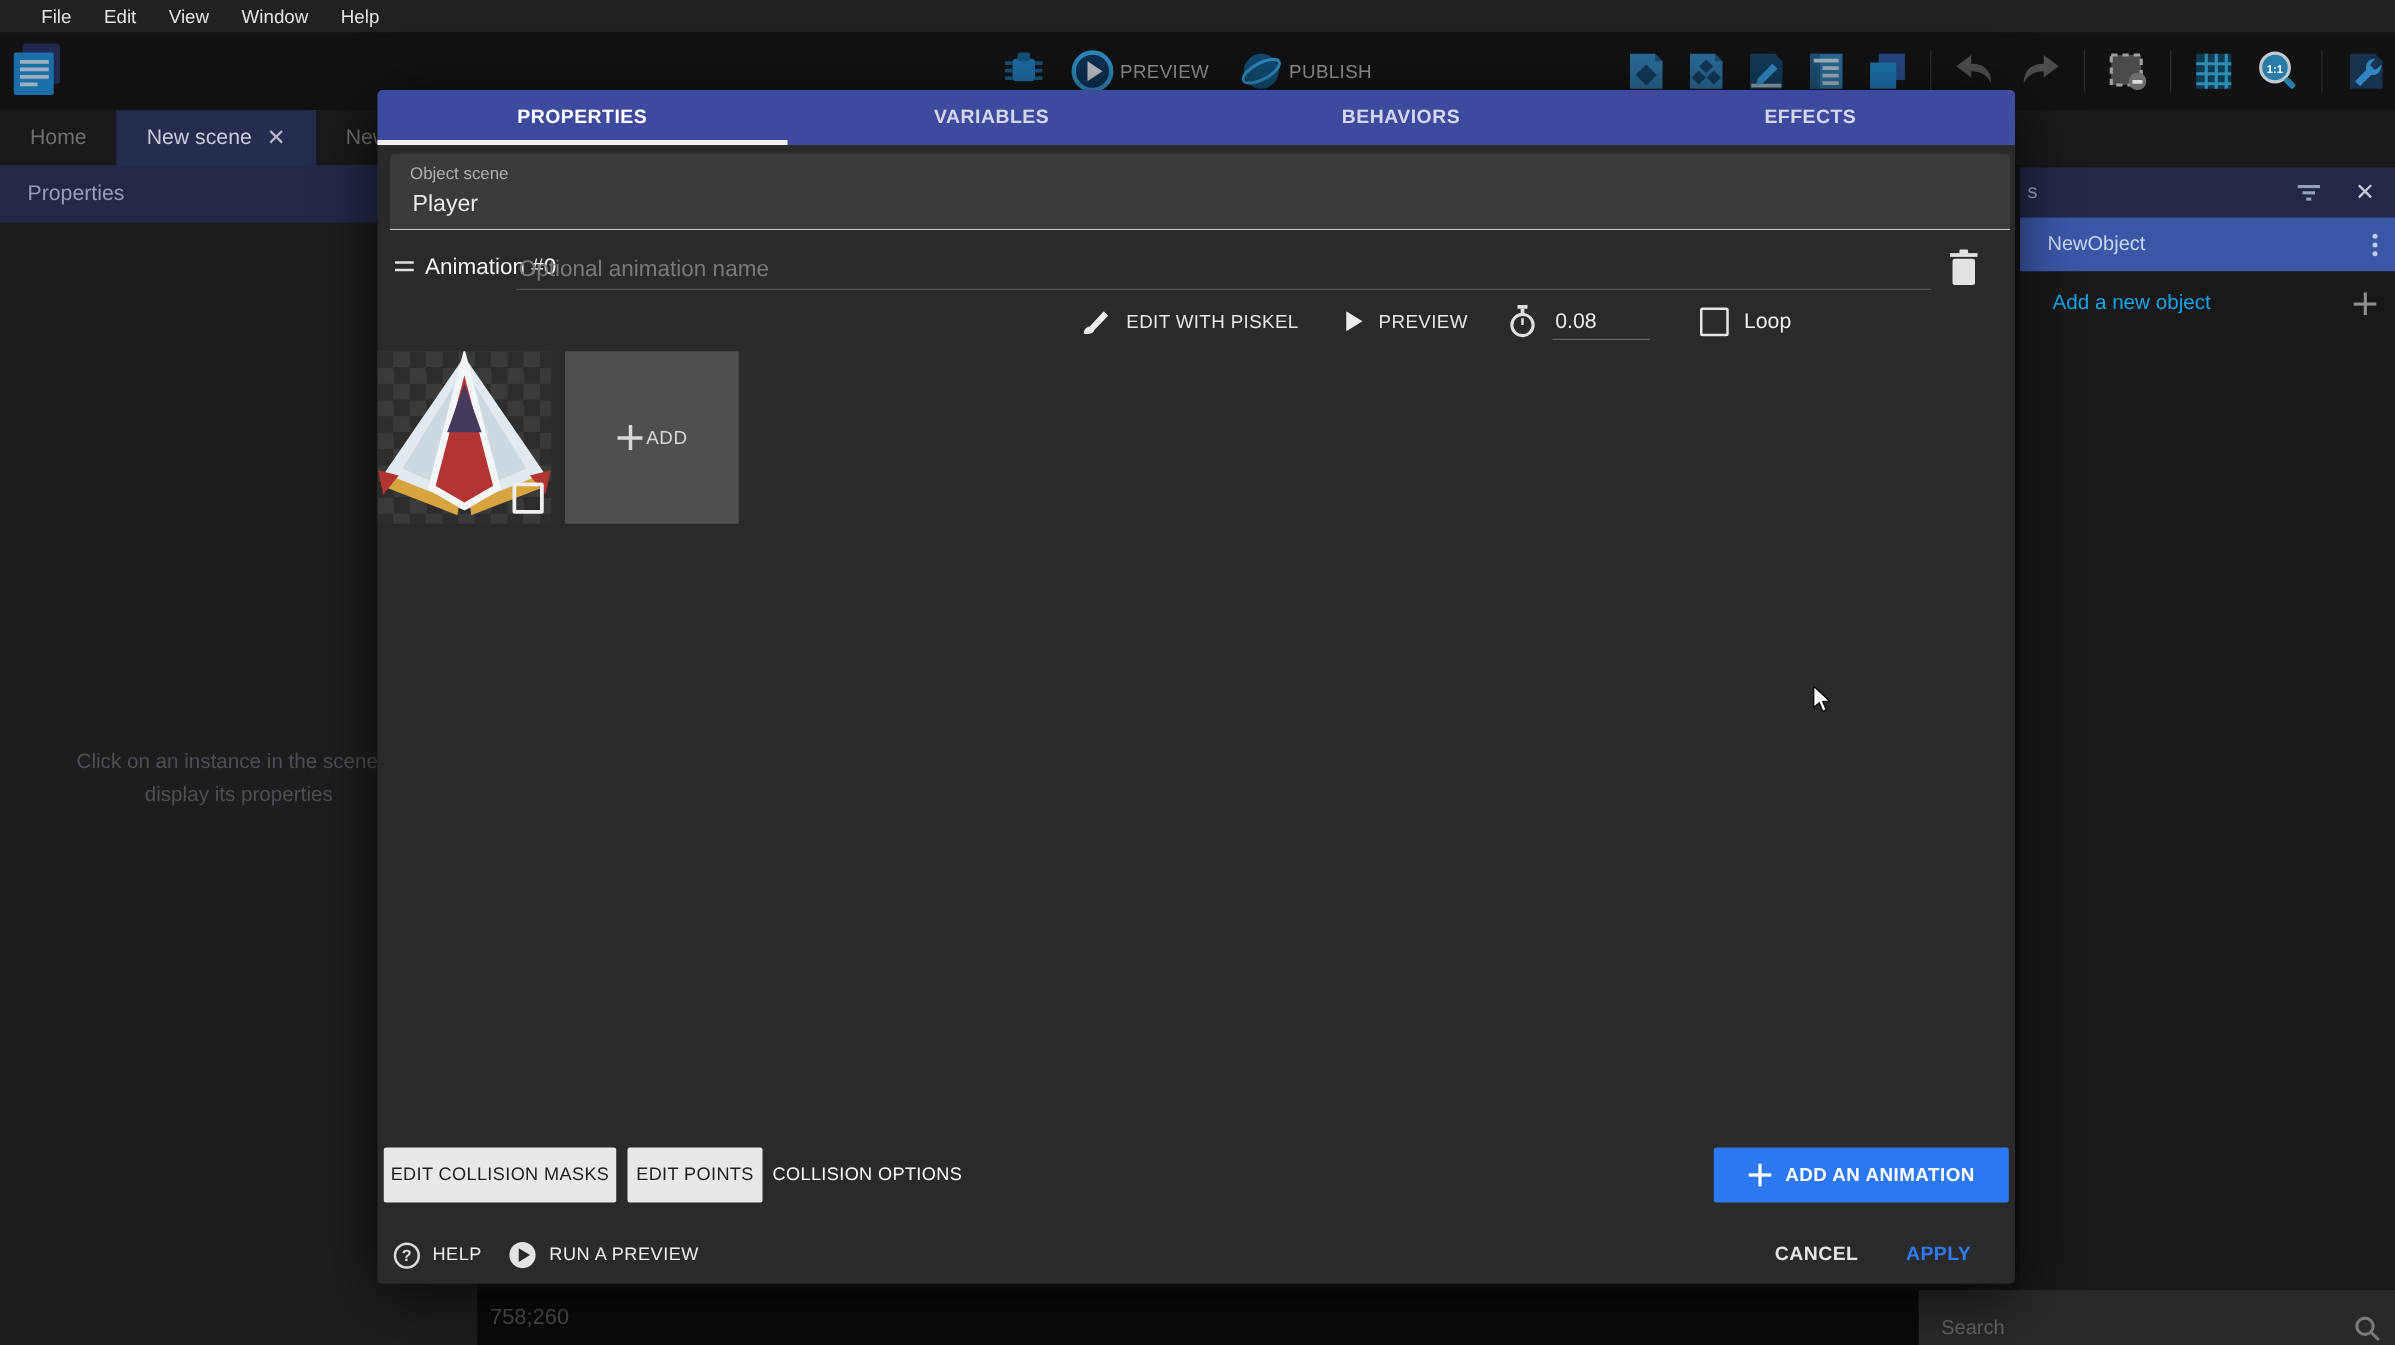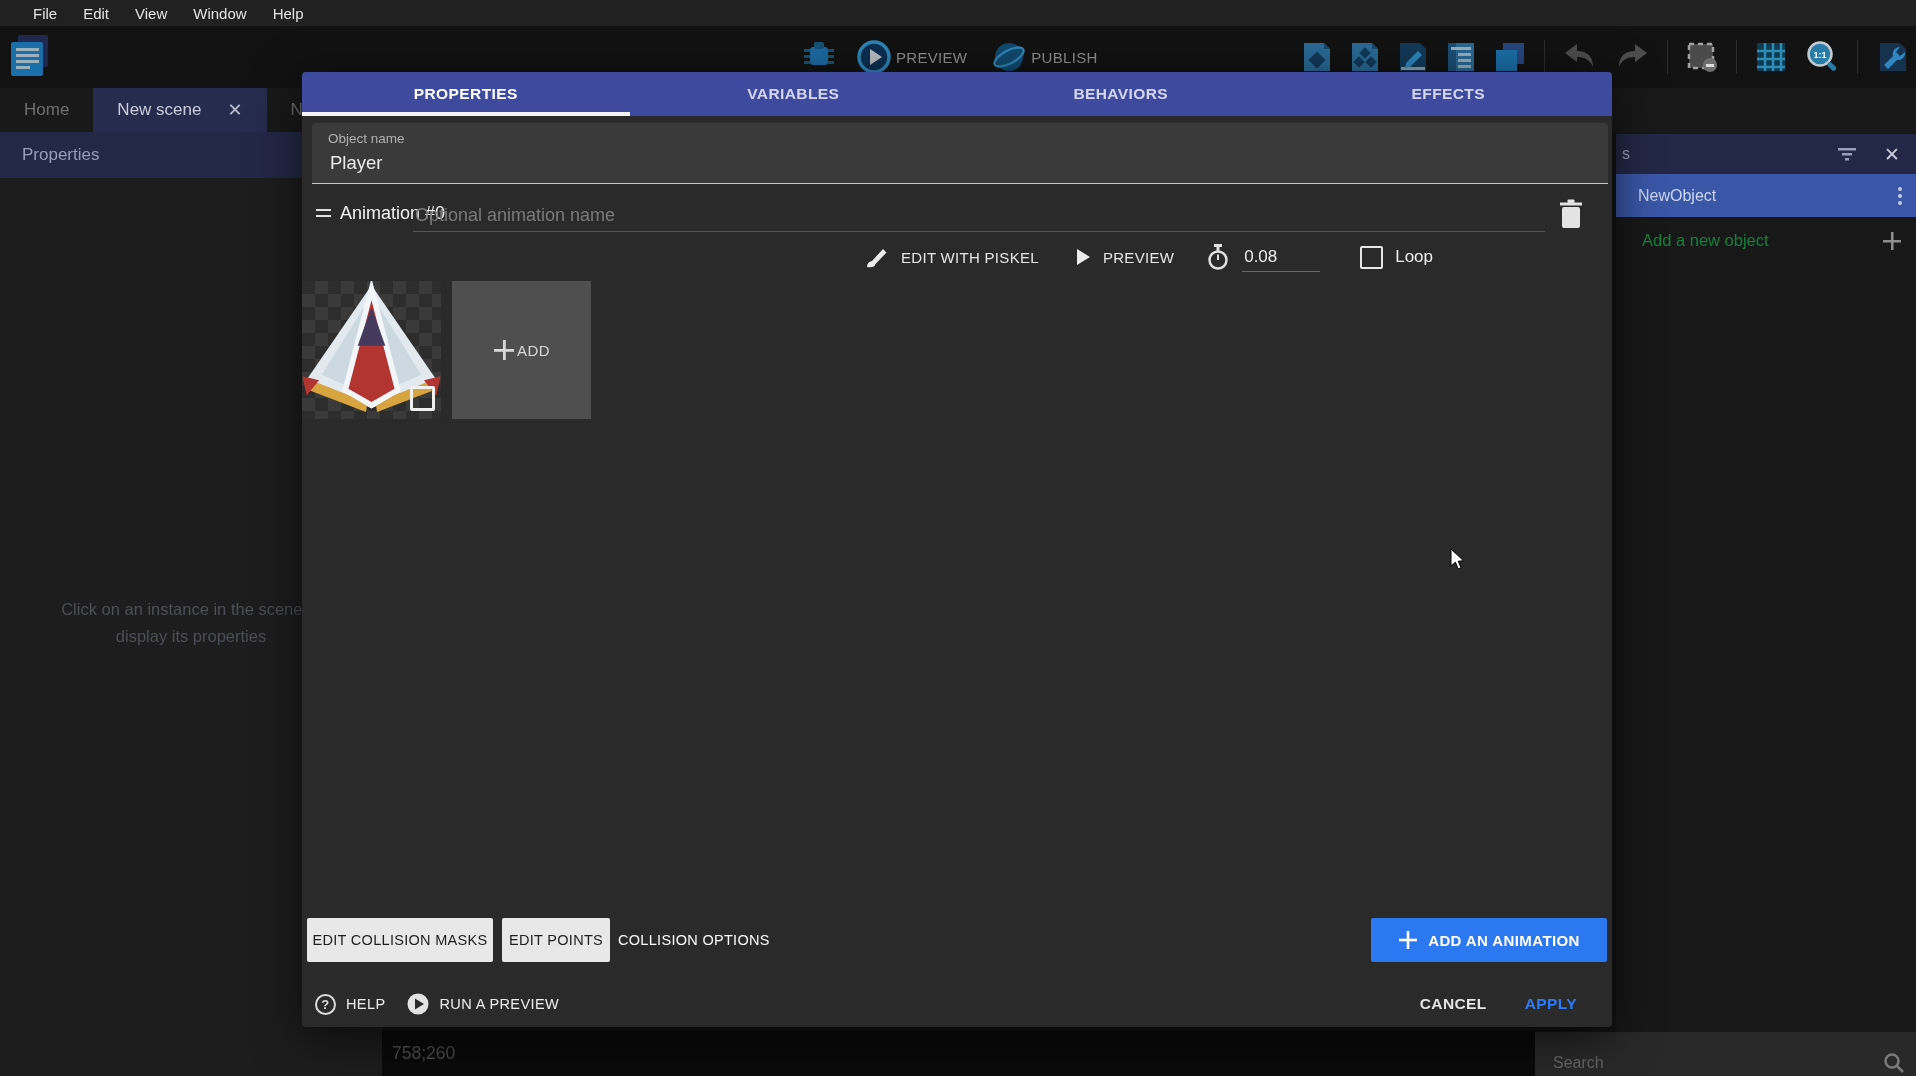--- a/index.html
+++ b/index.html
@@ -13,40 +13,40 @@
   
   #toolbar{position:absolute;left:0;top:26px;width:100%;height:62px;background:#121212;z-index:5}
   .tb-center{position:absolute;left:800px;top:8px;height:46px;display:flex;align-items:center;gap:10px}
   .tb-label{color:#8f8f8f;font-size:15px;letter-spacing:.3px;margin-left:4px}
   .tb-right{position:absolute;left:1302px;top:10px;height:42px;display:flex;align-items:center;gap:18px}
   .tb-sep{width:1px;height:34px;background:#2c2c2c}
   .tb-btn{display:flex;align-items:center}
   
   #tabstrip{position:absolute;left:0;top:88px;width:100%;height:44px;background:#191919;z-index:4;display:flex}
   .etab{height:100%;display:flex;align-items:center;font-size:17px;padding:0 24px;color:#6f6f6f}
-  .etab.active{background:#262c4e;color:#c9ccd9;gap:26px}
+  .etab.active{background:#262c4e;color:#c9ccd9;gap:12px}
   .etab .close{font-size:18px;color:#b8bcca}
   
   #left-panel{position:absolute;left:0;top:132px;width:382px;height:944px;background:#1d1d1d;z-index:3}
   #left-panel .hdr{height:46px;background:#232847;display:flex;align-items:center;padding-left:22px;
                    color:#979eb6;font-size:17px}
   #left-empty{position:absolute;left:0;top:464px;width:382px;text-align:center;color:#4c4f55;
               font-size:16.5px;line-height:27px}
   
   #statusbar{position:absolute;left:382px;top:1031px;width:1153px;height:45px;background:#0a0a0a;
              display:flex;align-items:center;padding-left:10px;box-sizing:border-box;z-index:3;
              color:#4d4d4d;font-size:17.5px}
   
   #right-panel{position:absolute;left:1616px;top:88px;width:300px;height:988px;background:#181818;z-index:3}
   .r-hdr{position:absolute;left:0;top:46px;width:100%;height:40px;background:#232847;display:flex;
          align-items:center;padding:0 16px 0 6px;box-sizing:border-box;color:#9aa1b8;font-size:16px}
   .r-sel{position:absolute;left:0;top:86px;width:100%;height:43px;background:#3a57a7;display:flex;
          align-items:center;padding:0 14px 0 22px;box-sizing:border-box;color:#ccd7ee;font-size:16px}
-  .r-add{position:absolute;left:0;top:129px;width:100%;height:43px;display:flex;align-items:center;
-         padding:4px 14px 0 26px;box-sizing:border-box;color:#15803d;font-size:16.5px}
+  .r-add{position:absolute;left:0;top:129px;width:100%;height:43px;display:flex;align-items:flex-start;
+         padding:16px 14px 0 26px;box-sizing:border-box;color:#0ea5e9;font-size:16.5px}
   .grow{flex:1}
   .kebab{display:flex;flex-direction:column;gap:3px;align-items:center}
   .kebab i{width:4px;height:4px;border-radius:50%;background:#c2cce2}
   
   #searchbar{position:absolute;left:1535px;top:1032px;width:381px;height:44px;background:#292929;
              display:flex;align-items:center;padding:17px 10px 0 16px;box-sizing:border-box;z-index:4}
   #searchbar input{flex:1;background:transparent;border:none;outline:none;color:#9a9a9a;font-size:16px;
                    font-family:"Liberation Sans",sans-serif}
   #searchbar input::placeholder{color:#666}
   
@@ -319,21 +319,21 @@
 <div id="dialog">
 
   <div id="dtabs">
     <div class="dtab active">PROPERTIES</div>
     <div class="dtab">VARIABLES</div>
     <div class="dtab">BEHAVIORS</div>
     <div class="dtab">EFFECTS</div>
   </div>
 
   <div id="objname">
-    <span class="lbl">Object name</span>
+    <span class="lbl">Object scene</span>
     <input value="Player" style="">
   </div>
 
   <div id="animrow">
     <span class="draghandle">
         <i></i>
         <i></i>
       </span>
     <span class="title">Animation #0</span>
     <input placeholder="Optional animation name" style="">

